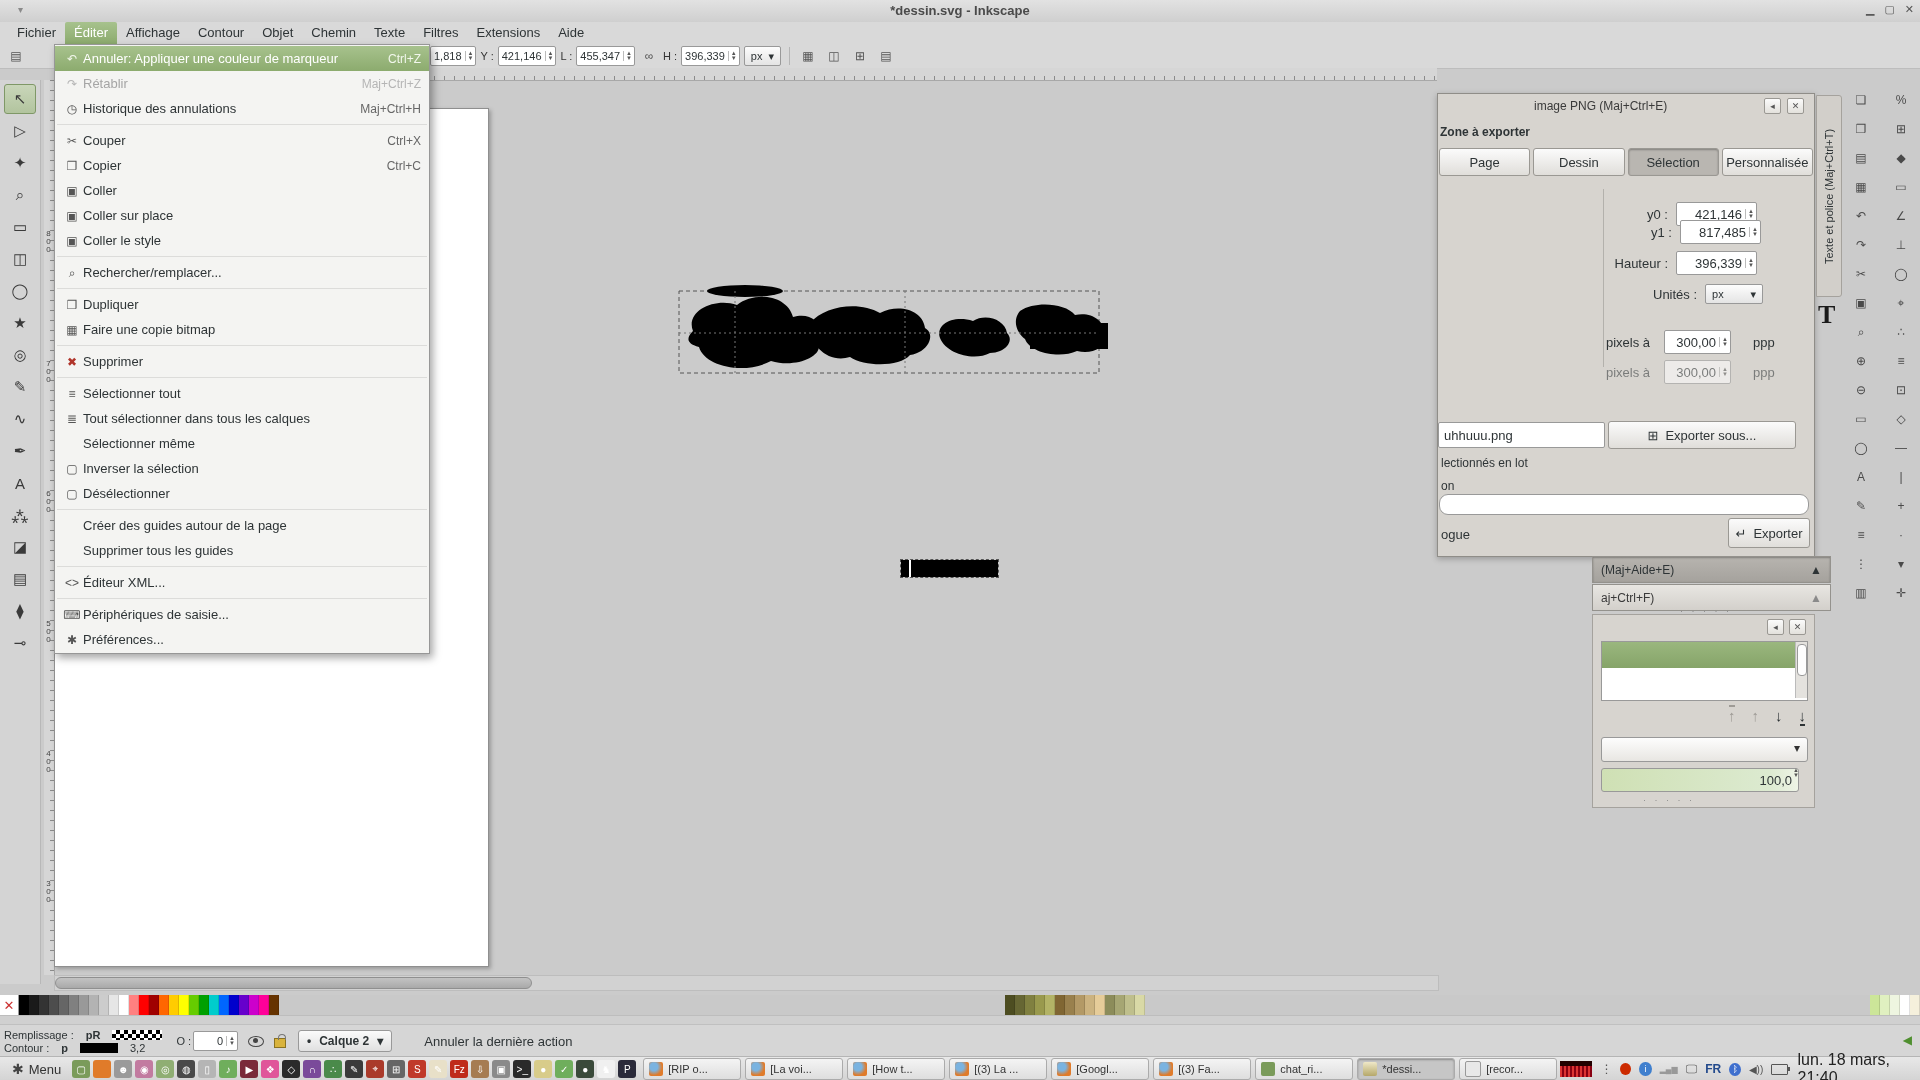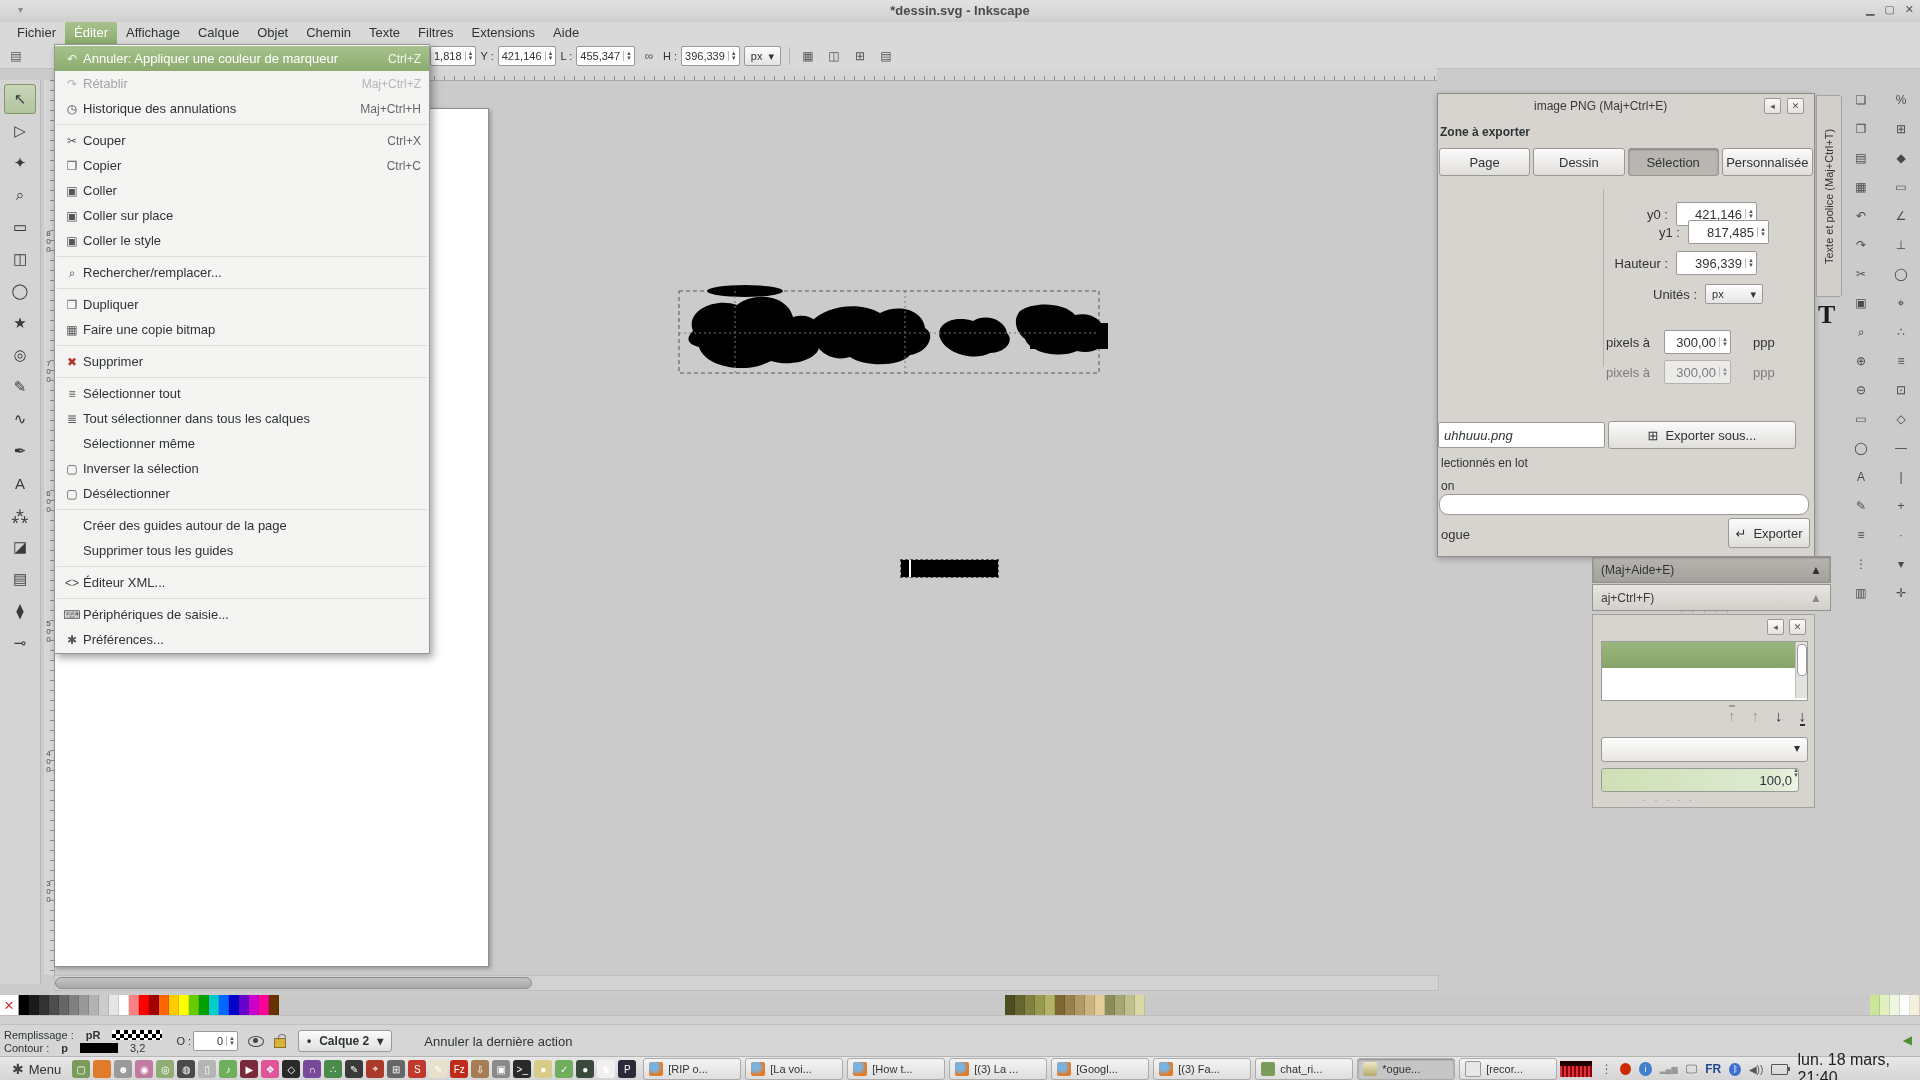--- a/index.html
+++ b/index.html
@@ -78,21 +78,21 @@
   .tab{flex:1;height:26px;display:flex;align-items:center;justify-content:center;background:linear-gradient(#fbfbfb,#e0deda);
     border:1px solid #9a9893;border-radius:3px;font-size:13px;color:#2e3436;}
   .tab.active{background:#b9b6b1;box-shadow:inset 0 1px 2px rgba(0,0,0,.3);}
   .fieldrow{position:absolute;display:flex;align-items:center;}
   .fieldrow .flbl{width:110px;text-align:right;margin-right:8px;font-size:13px;}
   .vline{position:absolute;left:165px;top:95px;width:1px;height:178px;background:#b3b1ac;}
   .export .spin{height:22px;}
   .export .spin .val{width:62px;font-size:13px;}
   .dim{opacity:.55;}
   .filefield{position:absolute;left:0px;top:328px;width:160px;height:24px;background:#fff;border:1px solid #999;border-radius:2px;
-    display:flex;align-items:center;padding-left:5px;font-size:13px;font-style:italic;}
+    display:flex;align-items:center;padding-left:5px;font-size:13px;}
   .btn{display:inline-flex;align-items:center;justify-content:center;gap:7px;background:linear-gradient(#fbfbfb,#e0deda);
     border:1px solid #9a9893;border-radius:3px;font-size:13px;color:#2e3436;}
   .export .txt{position:absolute;font-size:12px;color:#2e3436;white-space:nowrap;}
   .emptyfield{position:absolute;left:1px;top:400px;width:368px;height:19px;background:#fff;border:1px solid #999;border-radius:9px;}
 
   
   .dockhdr{left:1592px;width:221px;height:25px;display:flex;align-items:center;justify-content:space-between;
     padding:0 8px;border:1px solid #94928d;font-size:12px;}
   .dockhdr.selected{top:556px;background:linear-gradient(#b7b4af,#a5a29d);box-shadow:inset 0 1px 2px rgba(0,0,0,.3);}
   .dockhdr.plain{top:584px;background:linear-gradient(#e8e6e2,#d3d0cb);color:#3a3a3a;}
@@ -186,21 +186,21 @@
       <span>▢</span>
       <span>✕</span>
     </div>
   </div>
 
   <div class="abs menubar">
 
   <div class="mitem"><span>Fichier</span></div>
       <div class="mitem active"><span>Éditer</span></div>
       <div class="mitem"><span>Affichage</span></div>
-      <div class="mitem"><span>Calque</span></div>
+      <div class="mitem"><span>Contour</span></div>
       <div class="mitem"><span>Objet</span></div>
       <div class="mitem"><span>Chemin</span></div>
       <div class="mitem"><span>Texte</span></div>
       <div class="mitem"><span>Filtres</span></div>
       <div class="mitem"><span>Extensions</span></div>
       <div class="mitem"><span>Aide</span></div>
     </div>
 
   <div class="abs optbar">
     <div class="grp" style="left:6px;">
@@ -526,21 +526,21 @@
         </div>
       </div>
     <div class="vline"></div>
     <div class="fieldrow" style="left:120px;top:80px;margin-top:28px;">
       <span class="flbl">y0 :</span>
       <span class="spin">
           <span class="val">421,146</span>
           <span class="ud">▲<br>▼</span>
         </span>
     </div>
-    <div class="fieldrow" style="left:132px;top:126px;">
+    <div class="fieldrow" style="left:124px;top:126px;">
       <span class="flbl">y1 :</span>
       <span class="spin">
           <span class="val">817,485</span>
           <span class="ud">▲<br>▼</span>
         </span>
     </div>
     <div class="fieldrow" style="left:120px;top:157px;">
       <span class="flbl">Hauteur :</span>
       <span class="spin">
           <span class="val">396,339</span>
@@ -941,21 +941,21 @@
         <span class="winbtn">
           <span class="wic ff"></span>
           <span>[(3) Fa...</span>
         </span>
         <span class="winbtn">
           <span class="wic folder"></span>
           <span>chat_ri...</span>
         </span>
         <span class="winbtn active">
           <span class="wic ink"></span>
-          <span>*ogue...</span>
+          <span>*dessi...</span>
         </span>
         <span class="winbtn">
           <span class="wic win"></span>
           <span>[recor...</span>
         </span>
       </span>
     <span class="tray">
       <span class="graph"></span>
       <span class="tico">⋮</span>
       <span class="reddot"></span>

